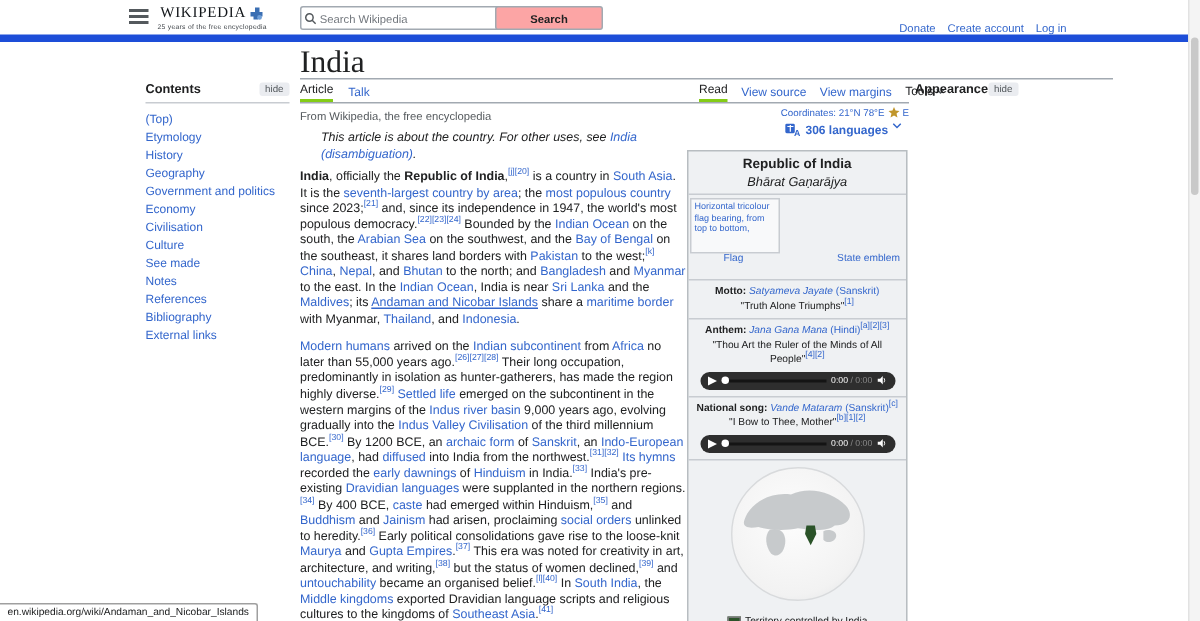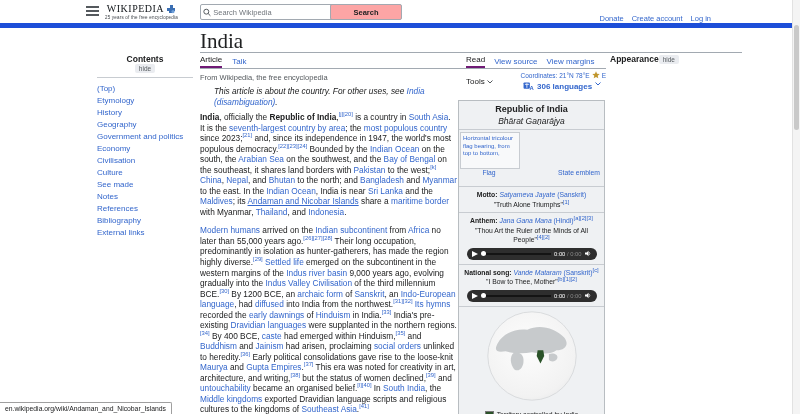--- a/index.html
+++ b/index.html
@@ -23,34 +23,34 @@
               background:#fca5a5;font-size:7.5px;font-weight:bold;color:#202122;cursor:pointer;font-family:"Liberation Sans",sans-serif;}
   .header-links{position:absolute;right:89px;top:0;height:23px;display:flex;align-items:flex-end;gap:8px;}
   .hlink{font-size:7.5px;color:#3366cc;}
 
   
   .scrollbar{position:absolute;right:0;top:0;width:7px;height:414px;background:#f4f4f4;border-left:1px solid #e2e2e2;}
   .scroll-thumb{position:absolute;right:1px;top:25px;width:5px;height:105px;background:#c9c9c9;border-radius:3px;}
 
   
   .sidebar{position:absolute;left:97px;top:54px;width:96px;}
-  .sb-head{display:flex;justify-content:space-between;align-items:center;flex-direction:column;}
+  .sb-head{display:flex;justify-content:space-between;align-items:center;}
   .sb-title{font-size:8.5px;font-weight:bold;color:#202122;}
   .pill{font-size:6.5px;color:#54595d;background:#eaecf0;border:none;border-radius:2px;padding:1px 4px;cursor:pointer;font-family:"Liberation Sans",sans-serif;}
   .sb-divider{height:1px;background:#c8ccd1;margin:4px 0 5px;}
   .sb-link{display:block;font-size:8px;color:#3366cc;line-height:12px;white-space:nowrap;}
 
   
   .page-title{position:absolute;left:200px;top:29px;margin:0;font-family:"Liberation Serif",serif;
               font-weight:normal;font-size:21px;color:#202122;}
   .title-rule{position:absolute;left:200px;top:52px;width:542px;height:1px;background:#a2a9b1;}
   .tabs-left{position:absolute;left:200px;top:55px;display:flex;gap:10px;align-items:flex-end;height:13px;}
-  .tabs-right{position:absolute;left:466px;top:55px;display:flex;gap:9px;align-items:flex-start;height:13px;flex-direction:column;}
+  .tabs-right{position:absolute;left:466px;top:55px;display:flex;gap:9px;align-items:center;height:13px;}
   .tab{font-size:8px;color:#3366cc;padding-bottom:2px;}
-  .tab.active{color:#202122;border-bottom:2px solid #701a75;}
+  .tab.active{color:#202122;border-bottom:2px solid #84cc16;}
   .tabs-rule{position:absolute;left:200px;top:68px;width:406px;height:1px;background:#a2a9b1;}
   .tools-btn{display:flex;align-items:center;gap:2px;font-size:8px;color:#202122;background:none;border:none;padding:0 0 2px 0;cursor:pointer;font-family:"Liberation Sans",sans-serif;}
   .subtitle{position:absolute;left:200px;top:73px;font-size:7.5px;color:#54595d;}
   .languages-btn{position:absolute;left:517px;top:37px;display:flex;align-items:flex-start;gap:3px;
                  font-size:8px;font-weight:bold;color:#3366cc;background:none;border:none;cursor:pointer;font-family:"Liberation Sans",sans-serif;margin-top:44px;}
   .coordinates{position:absolute;left:446px;top:71px;width:160px;display:flex;justify-content:flex-end;align-items:center;gap:2px;
                font-size:6.5px;color:#3366cc;}
 
   
   .appearance{position:absolute;left:610px;top:54px;width:64px;display:flex;justify-content:space-between;align-items:center;}

